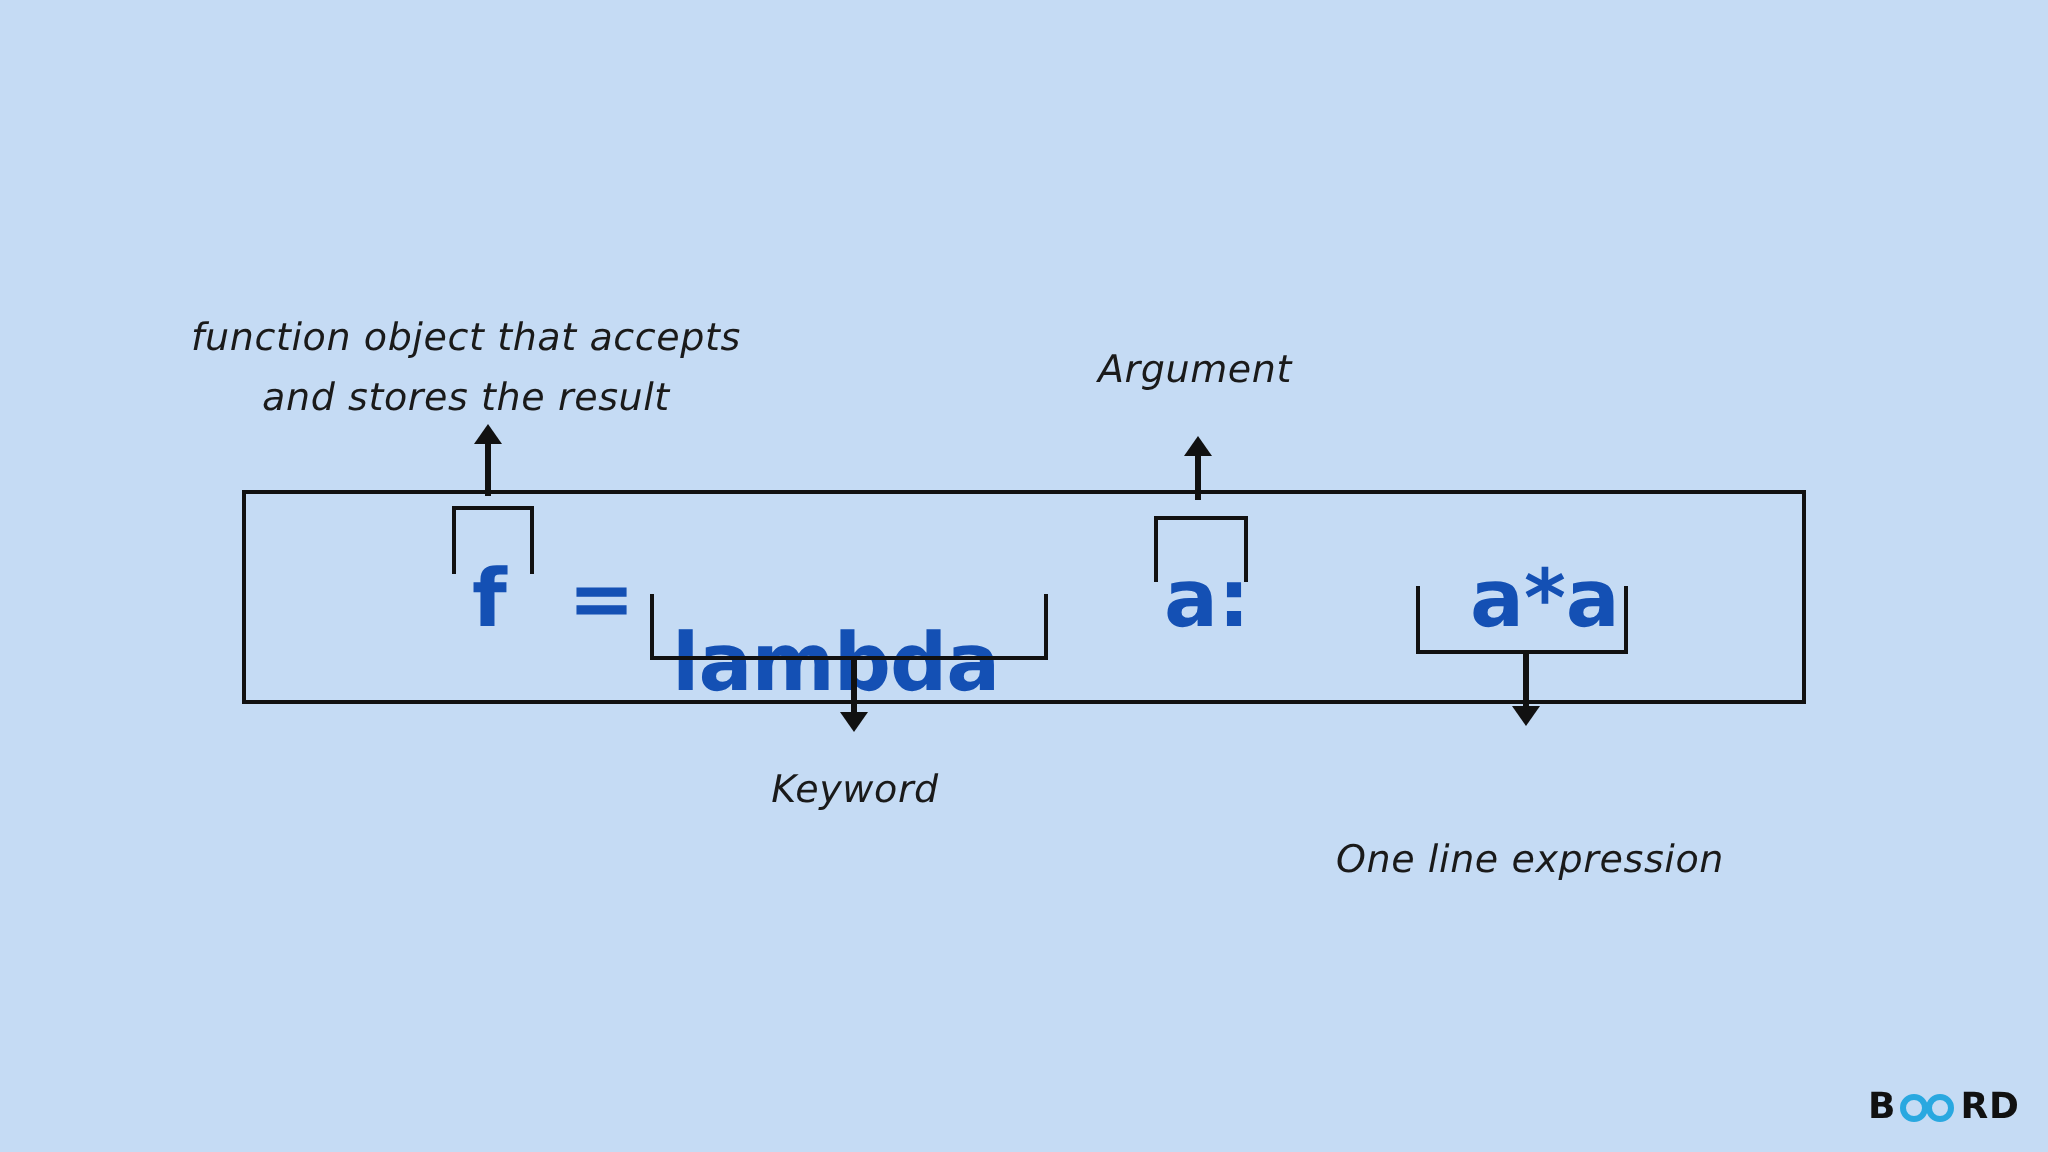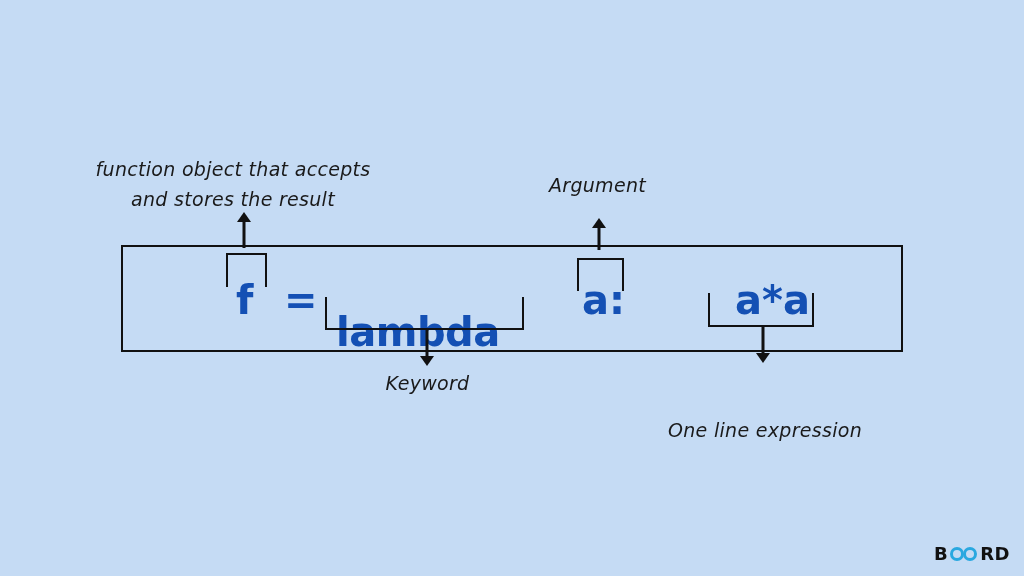--- a/index.html
+++ b/index.html
@@ -89,21 +89,21 @@
 <div class="bracket-top" style="left:577px; top:258px; width:47px; height:33px;"></div>
 <div class="code" style="left:582px; top:280px;">a:</div>
 
 <div class="code" style="left:735px; top:280px;">a*a</div>
 <div class="bracket-bottom" style="left:708px; top:293px; width:106px; height:34px;"></div>
 <svg class="arrow-down" style="left:755px; top:327px;" width="16" height="36" viewBox="0 0 16 36">
   <rect x="6.5" y="0" width="3" height="27" fill="#111"></rect>
   <polygon points="8,36 15,26 1,26" fill="#111"></polygon>
 </svg>
 
-<div class="annot" style="left:370px; top:368px; width:115px;">Keyword</div>
+<div class="annot" style="left:370px; top:380px; width:115px;">Keyword</div>
 <div class="annot" style="left:650px; top:380px; width:230px;margin-top:35px;">One line expression</div>
 
 <div class="logo">
   <span>B</span>
   <span class="oo">
     <svg width="30" height="16" viewBox="0 0 30 16">
       <path d="M8,8 C8,3 2,3 2,8 C2,13 8,13 8,8 Z" fill="none" stroke="#29a8e0" stroke-width="0"></path>
       <circle cx="8" cy="8" r="5.5" fill="none" stroke="#29a8e0" stroke-width="3"></circle>
       <circle cx="21" cy="8" r="5.5" fill="none" stroke="#29a8e0" stroke-width="3"></circle>
     </svg>

